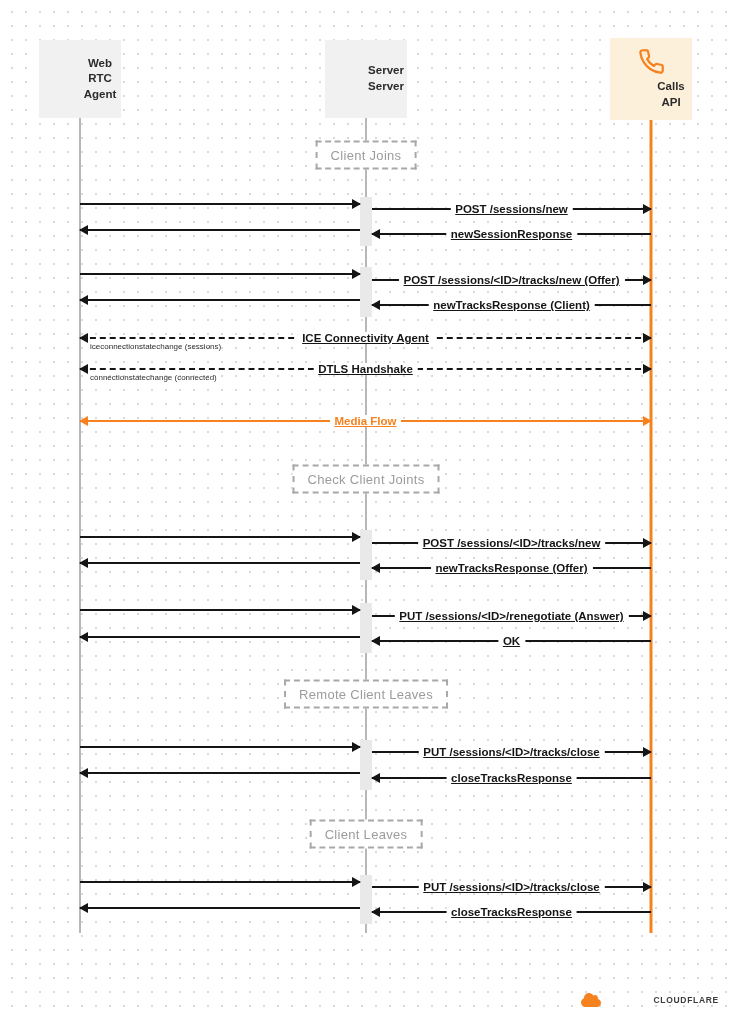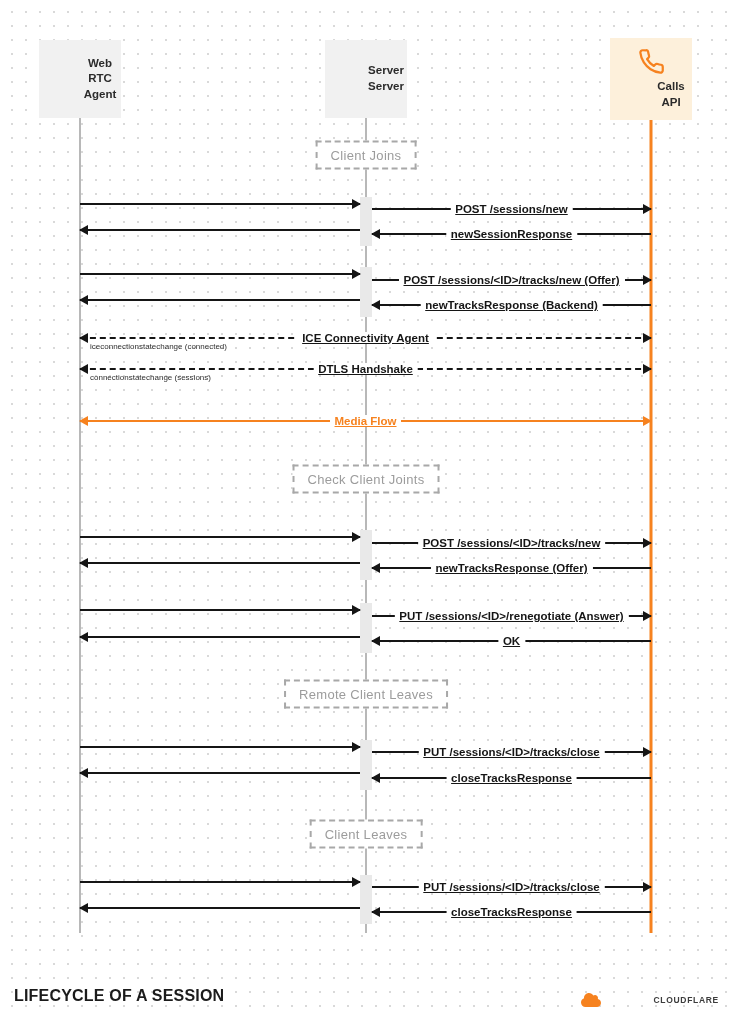--- a/index.html
+++ b/index.html
@@ -94,35 +94,35 @@
         <div class="head r"></div>
         <span class="msg-label">POST /sessions/&lt;ID&gt;/tracks/new (Offer)</span>
       </div>
       <div class="msg" style="left: 80px; top: 299px; width: 280px;">
         <div class="line"></div>
         <div class="head l"></div>
       </div>
       <div class="msg" style="left: 372px; top: 304px; width: 279px;">
         <div class="line"></div>
         <div class="head l"></div>
-        <span class="msg-label">newTracksResponse (Backend)</span>
+        <span class="msg-label">newTracksResponse (Client)</span>
       </div>
       <div class="msg" style="left: 80px; top: 337px; width: 571px;">
         <div class="line dashed"></div>
         <div class="head r"></div>
         <div class="head l"></div>
         <span class="msg-label">ICE Connectivity Agent</span>
-        <span class="msg-sublabel">iceconnectionstatechange (connected)</span>
+        <span class="msg-sublabel">iceconnectionstatechange (sessions)</span>
       </div>
       <div class="msg" style="left: 80px; top: 368px; width: 571px;">
         <div class="line dashed"></div>
         <div class="head r"></div>
         <div class="head l"></div>
         <span class="msg-label">DTLS Handshake</span>
-        <span class="msg-sublabel">connectionstatechange (sessions)</span>
+        <span class="msg-sublabel">connectionstatechange (connected)</span>
       </div>
       <div class="msg" style="left: 80px; top: 420px; width: 571px;">
         <div class="line accent"></div>
         <div class="head r accent"></div>
         <div class="head l accent"></div>
         <span class="msg-label accent">Media Flow</span>
       </div>
       <div class="msg" style="left: 80px; top: 536px; width: 280px;">
         <div class="line"></div>
         <div class="head r"></div>
@@ -216,21 +216,20 @@
           <svg width="27" height="27" viewBox="0 0 24 24" fill="none" stroke="#f6821f" stroke-width="2" stroke-linecap="round" stroke-linejoin="round">
             <path d="M22 16.92v3a2 2 0 0 1-2.18 2 19.79 19.79 0 0 1-8.63-3.07 19.5 19.5 0 0 1-6-6A19.79 19.79 0 0 1 2.08 4.18 2 2 0 0 1 4.06 2h3a2 2 0 0 1 2 1.72c.127.96.361 1.903.7 2.81a2 2 0 0 1-.45 2.11L8.09 9.91a16 16 0 0 0 6 6l1.27-1.27a2 2 0 0 1 2.11-.45c.907.339 1.85.573 2.81.7A2 2 0 0 1 22 16.92z"></path>
           </svg>
         </div>
         <div class="actor-label">
           <div>Calls API</div>
         </div>
       </div>
     </div>
 
-  <div id="footer-title">LIFECYCLE OF A SESSION</div>
 
   <div id="logo">
     <span class="cloud">
       <svg width="20" height="16" viewBox="0 0 640 512">
           <path fill="#f6821f" d="M537.6 226.6c4.1-10.7 6.4-22.4 6.4-34.6 0-53-43-96-96-96-19.7 0-38.1 6-53.3 16.2C367 64.2 315.3 32 256 32c-88.4 0-160 71.6-160 160 0 2.7.1 5.4.2 8.1C40.2 219.8 0 273.2 0 336c0 79.5 64.5 144 144 144h368c70.7 0 128-57.3 128-128 0-61.9-44-113.6-102.4-125.4z"></path>
         </svg>
     </span>
     <span class="word">CLOUDFLARE</span>
   </div>
 </div>

